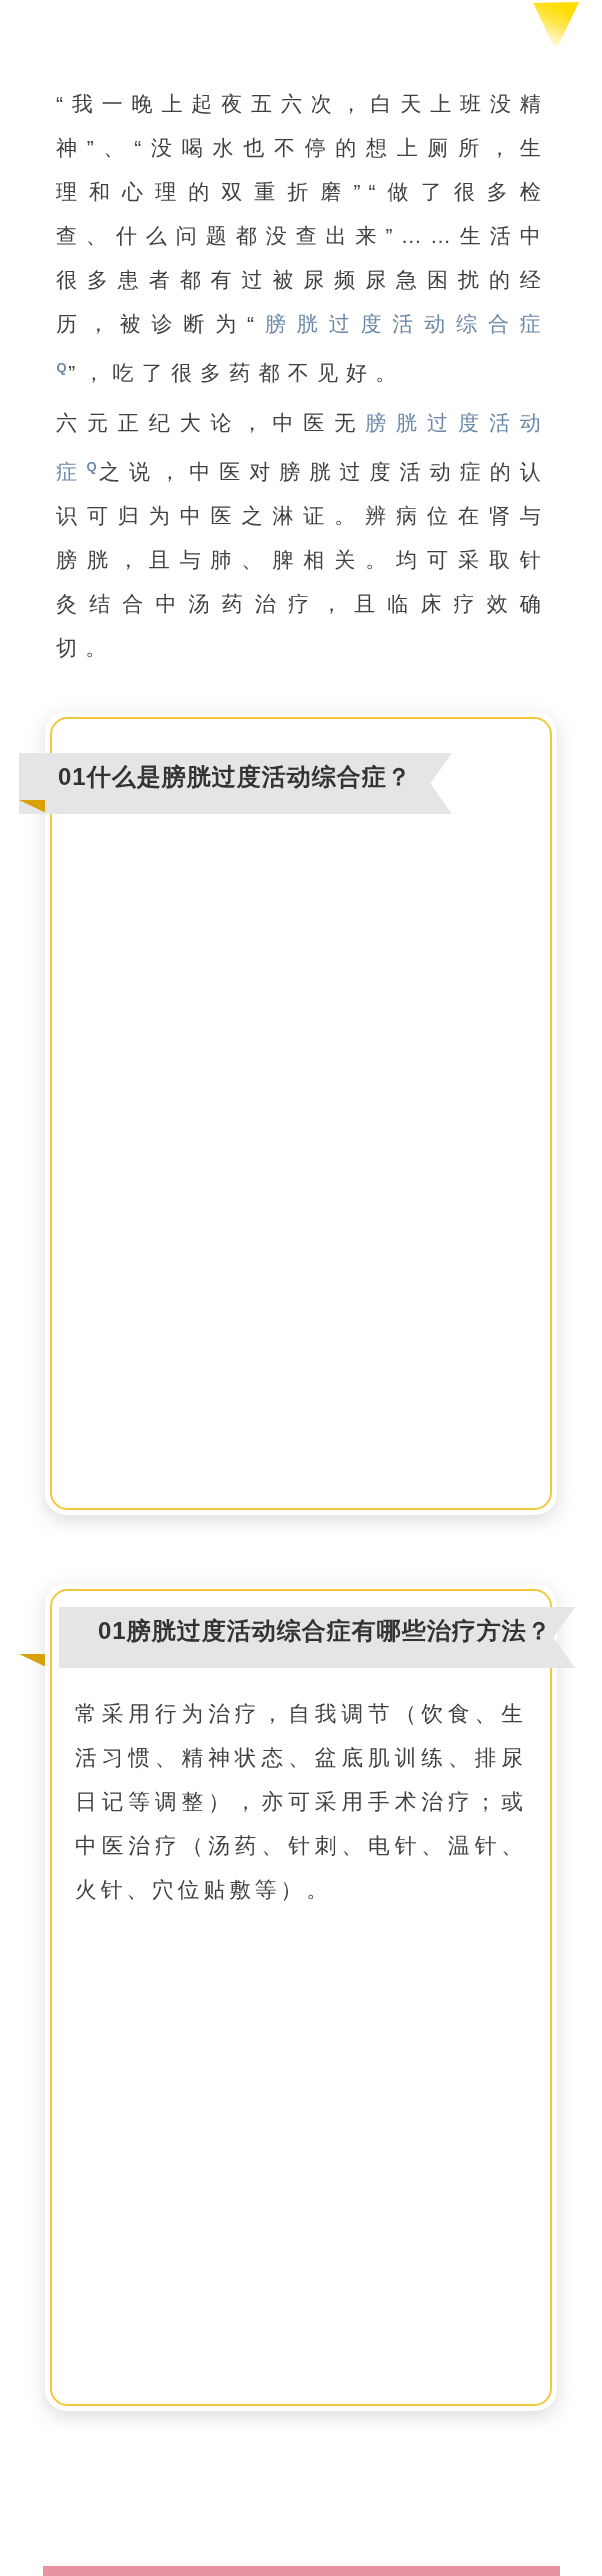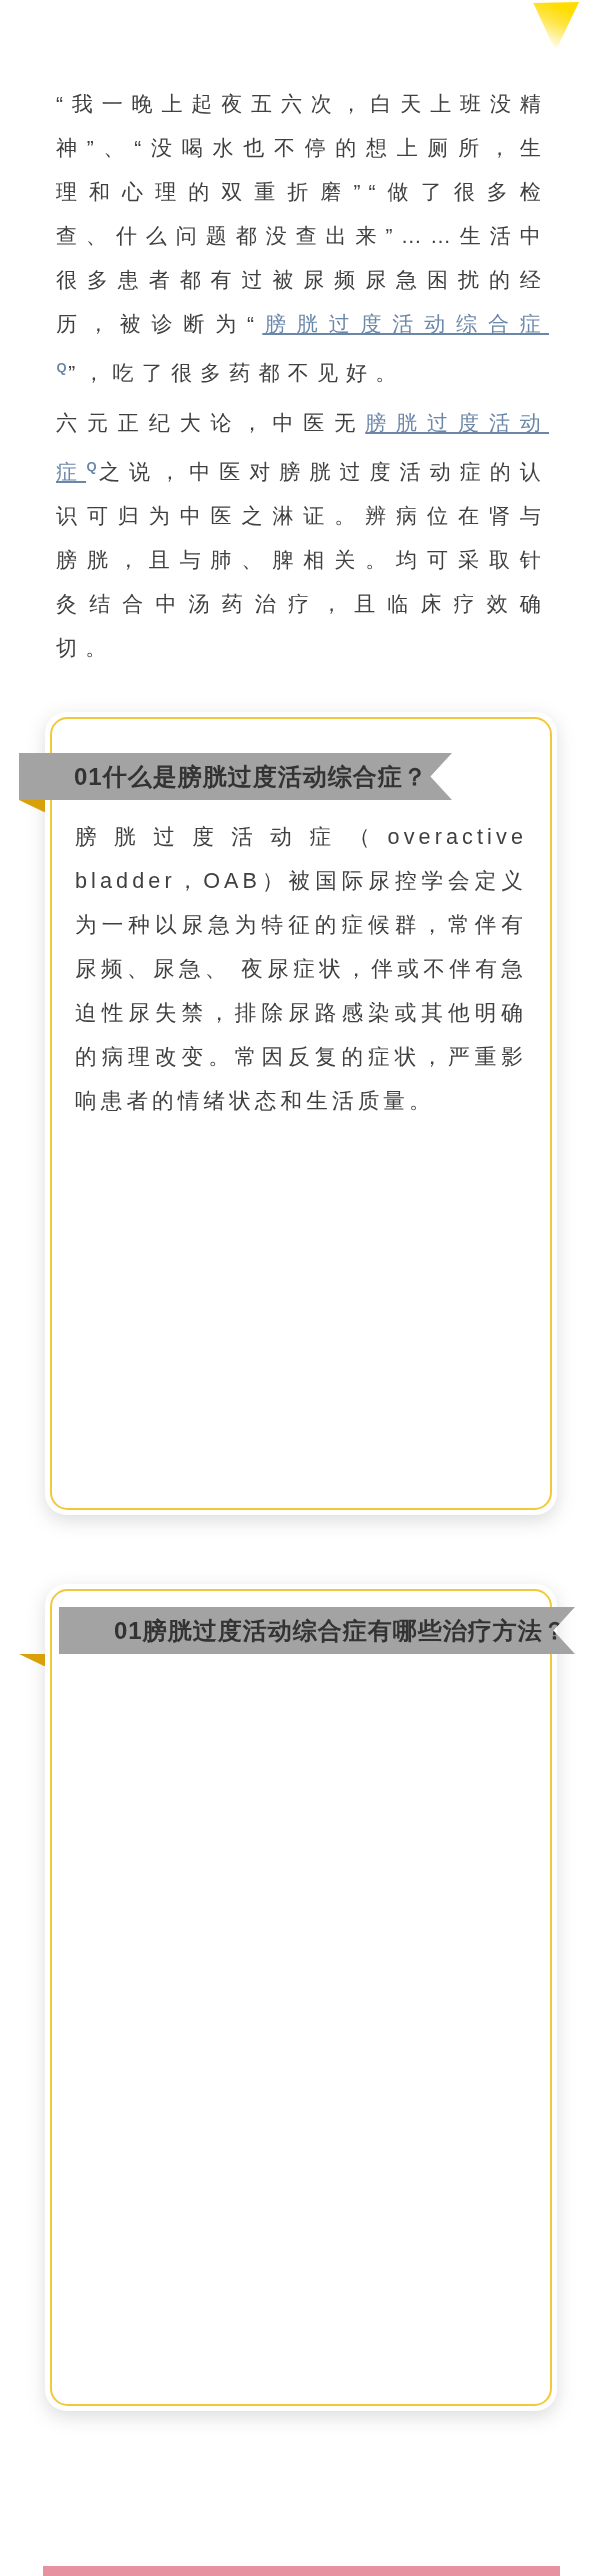--- a/index.html
+++ b/index.html
@@ -7,31 +7,31 @@
         font-family:"Liberation Sans","DejaVu Sans",sans-serif;}
 
   
   .deco-tri{position:absolute;left:527px;top:2.1px;width:52px;height:49px;
     background:linear-gradient(205deg,#ffdd00 18%,#ffe545 42%,rgba(255,242,160,0) 82%);
     clip-path:polygon(12% 2%,100% 0,55% 100%);}
 
   
   .intro-p{position:absolute;left:56px;width:493px;color:#404040;font-size:21px;line-height:44px;
     letter-spacing:8.2px;text-align:justify;}
-  .lnk{color:#6b87a8;text-decoration:underline;}
+  .lnk{color:#6b87a8;}
   .qic{font-size:13px;color:#6b87a8;font-weight:700;vertical-align:super;letter-spacing:0;margin:0 1.5px 0 0.5px;}
 
   
   .card{position:absolute;left:45px;width:512px;background:#ffffff;border-radius:21.6px;
     box-shadow:0 5.2px 18.5px rgba(120,120,120,.25);}
   .card-border{position:absolute;inset:5.2px;border:2.1px solid #f2c83b;border-radius:17.5px;pointer-events:none;}
-  .ribbon{position:absolute;left:-26px;height:47px;background:#a3a3a3;
+  .ribbon{position:absolute;left:-26px;height:61px;background:#e5e5e5;
     clip-path:polygon(0 0,100% 0,calc(100% - 21.6px) 50%,100% 100%,0 100%);
     color:#333333;font-size:24px;font-weight:700;letter-spacing:1px;line-height:47px;
-    padding-left:55px;box-sizing:border-box;white-space:nowrap;}
+    padding-left:39px;box-sizing:border-box;white-space:nowrap;}
   .ribbon-fold{position:absolute;left:-26px;width:26px;height:12.4px;background:#d8a009;
     clip-path:polygon(0 0,100% 0,100% 100%);}
   .card-body{position:absolute;left:30px;right:30px;}
   .card-body p{margin:0 0 28px 0;color:#404040;font-size:21.6px;line-height:44px;letter-spacing:4.1px;text-align:justify;}
 
   
   .promo{position:absolute;left:43px;top:2566px;width:517px;height:1015px;background:#fbeef0;overflow:hidden;}
   .photo-rose{position:absolute;left:-4.1px;right:-4.1px;top:0;height:605px;background:#d9899b;
     border-radius:0 0 48% 48%/0 0 30px 30px;}
   .photo-pink{position:absolute;left:-4.1px;right:-4.1px;top:0;height:598px;background:#e792a1;
@@ -47,29 +47,29 @@
   <div class="deco-tri"></div>
 
   <p class="intro-p" style="top:61px;"><span>“我一晚上起夜五六次，白天上班没精神”、“没喝水也不停的想上厕所，生理和心理的双重折磨”“做了很多检查、什么问题都没查出来”……生活中很多患者都有过被尿频尿急困扰的经历，被诊断为“</span><span class="lnk">膀胱过度活动综合症</span><sup class="qic">Q</sup><span>”，吃了很多药都不见好。</span></p>
   <p class="intro-p" style="top:380px;"><span>六元正纪大论，中医无</span><span class="lnk">膀胱过度活动症</span><sup class="qic">Q</sup><span>之说，中医对膀胱过度活动症的认识可归为中医之淋证。辨病位在肾与膀胱，且与肺、脾相关。均可采取针灸结合中汤药治疗，且临床疗效确切。</span></p>
 
   <div class="card" style="top:712px;height:803px;">
     <div class="card-border"></div>
     <div class="ribbon" style="top:41px;width:433px;">01什么是膀胱过度活动综合症？</div>
     <div class="ribbon-fold" style="top:88px;"></div>
     <div class="card-body" style="top:103px;">
-      <p><span>膀胱过度活动症（overactive bladder，OAB）被国际尿控学会定义为一种以尿急为特征的症候群，常伴有尿频、尿急、 夜尿症状，伴或不伴有急迫性尿失禁，排除尿路感染或其他明确的病理改变。常因反复的症状，严重影响患者的情绪状态和生活质量。</span></p>
     </div>
   </div>
 
   <div class="card" style="top:1584px;height:827px;">
     <div class="card-border"></div>
     <div class="ribbon" style="top:23px;width:516px;margin-left:40px;">01膀胱过度活动综合症有哪些治疗方法？</div>
     <div class="ribbon-fold" style="top:70px;"></div>
     <div class="card-body" style="top:108px;">
+      <p><span>常采用行为治疗，自我调节（饮食、生活习惯、精神状态、盆底肌训练、排尿日记等调整），亦可采用手术治疗；或中医治疗（汤药、针刺、电针、温针、火针、穴位贴敷等）。</span></p>
     </div>
   </div>
 
   <div class="promo">
     <div class="photo-rose"></div>
     <div class="photo-pink">
 
       <div class="promo-head">
         
         

